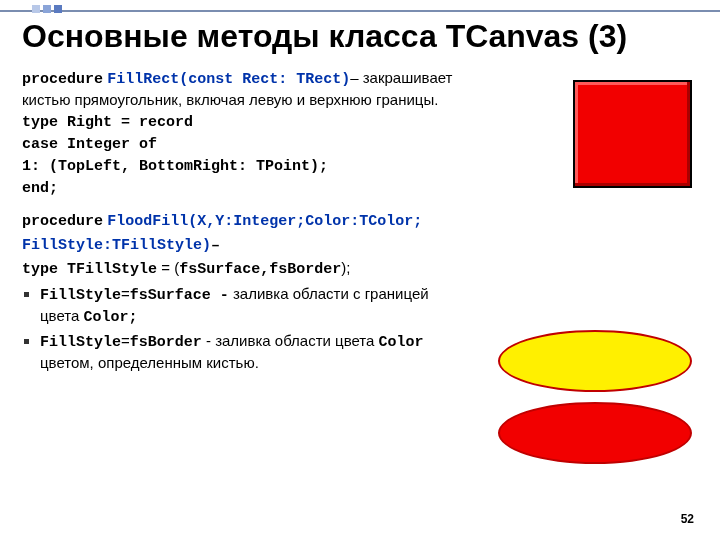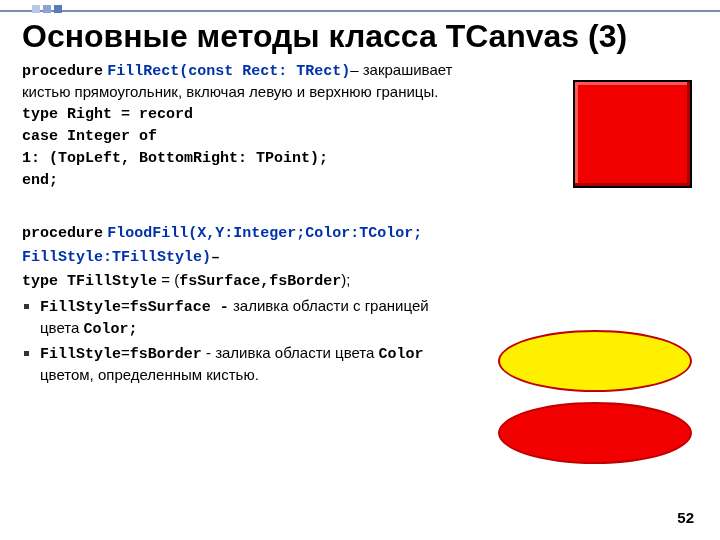--- a/index.html
+++ b/index.html
@@ -49,22 +49,22 @@
     left: 22px;
     width: 440px;
     font-size: 15px;
     line-height: 1.35;
   }
   .mono { font-family: "Courier New", monospace; font-weight: bold; }
   .kw   { color: #0033aa; }
   .indent1 { margin-left: 26px; }
   .indent2 { margin-left: 44px; }
   .p-row { margin: 0 0 2px 0; }
-  .first { margin-top: 4px; }
-  .gap   { margin-top: 30px; }
+  .first { margin-top: 12px; }
+  .gap   { margin-top: 10px; }
   ul.bul { list-style: square; padding-left: 18px; margin: 4px 0 0 0; }
   ul.bul li { margin-bottom: 4px; font-size: 15px; line-height: 1.3; }
   ul.bul li::marker { color: #333; }
   .fillrect {
     position: absolute;
     top: 80px;
     right: 28px;
     width: 115px;
     height: 104px;
     background: #f20000;
@@ -78,21 +78,21 @@
     height: 58px;
     border-radius: 50%;
     border: 2px solid #c00000;
   }
   .ell-yellow { top: 330px; background: #fff000; }
   .ell-red    { top: 402px; background: #f20000; }
   .pagenum {
     position: absolute;
     bottom: 14px;
     right: 26px;
-    font-size: 15px;
+    font-size: 12px;
     font-weight: bold;
   }
 </style>
 </head>
 <body>
 
 <div class="deco-line"></div>
 <div class="deco">
   <span class="sq-a"></span>
   <span class="sq-b"></span>

